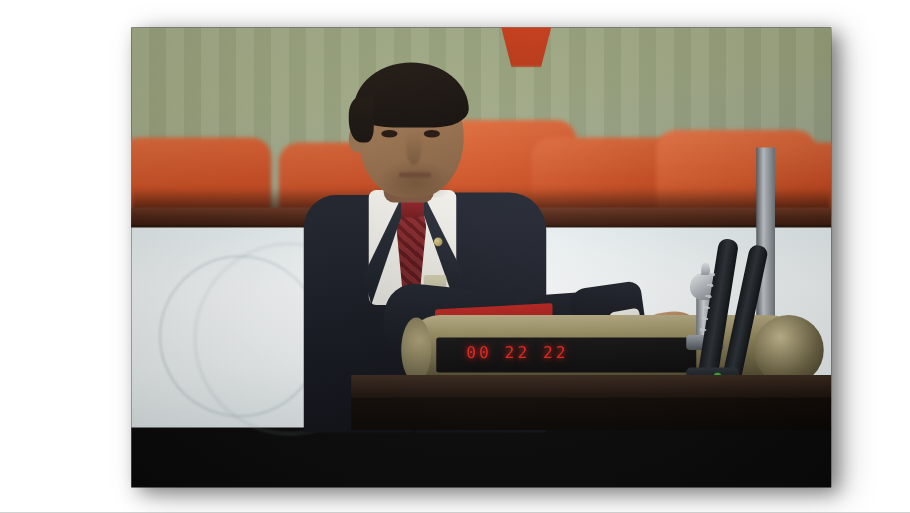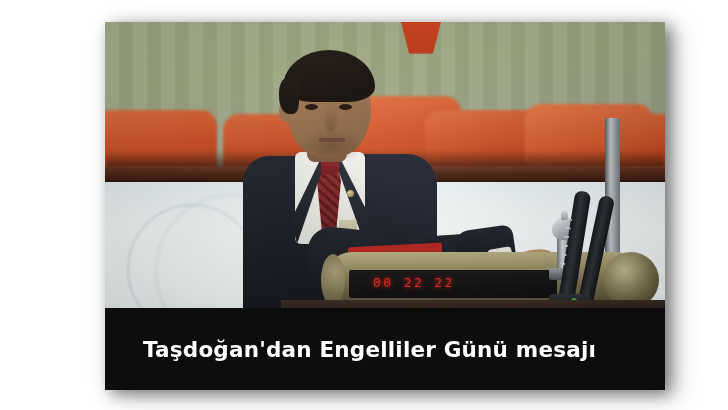--- a/index.html
+++ b/index.html
@@ -299,18 +299,15 @@
     <div class="mic m2"></div>
     <div class="mic-holes"></div>
     <div class="mic-mount"></div>
     <div class="mic-led"></div>
 
     <div class="desk-top"></div>
     <div class="desk-front"></div>
 
     <div class="grade"></div>
 
-    <div id="caption">
-      <div id="caption-text">Taşdoğan'dan Engelliler Günü mesajı</div>
-    </div>
 
   </div>
 </div>
 
 </body></html>

